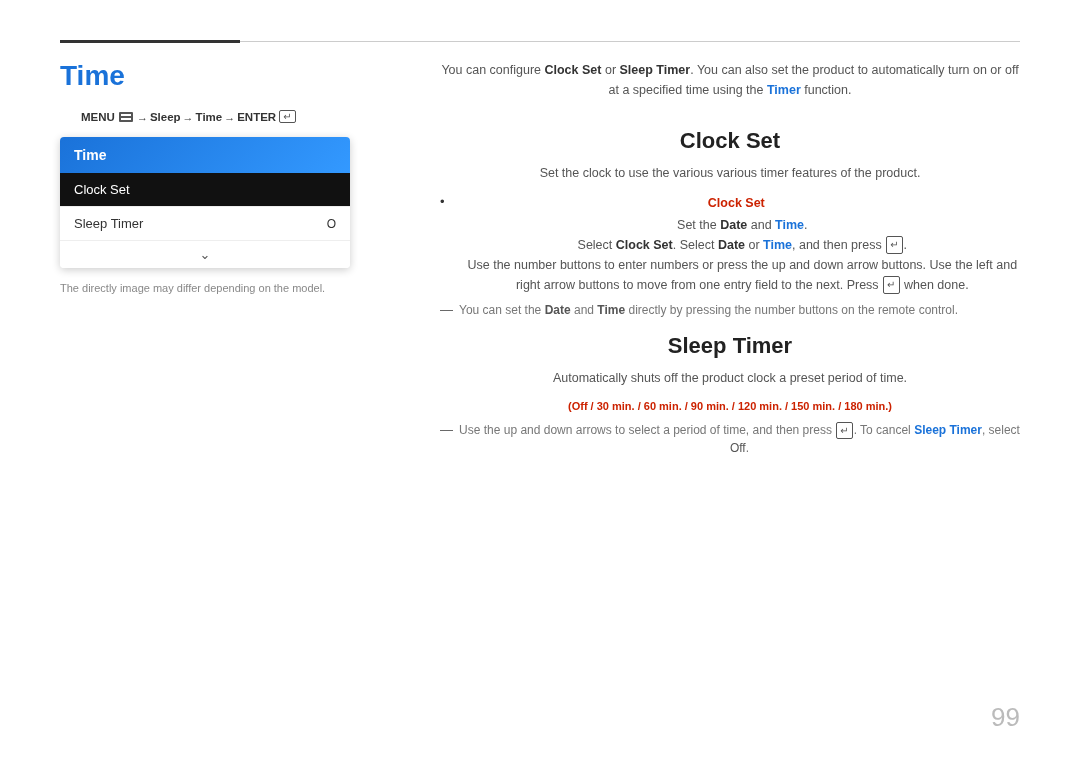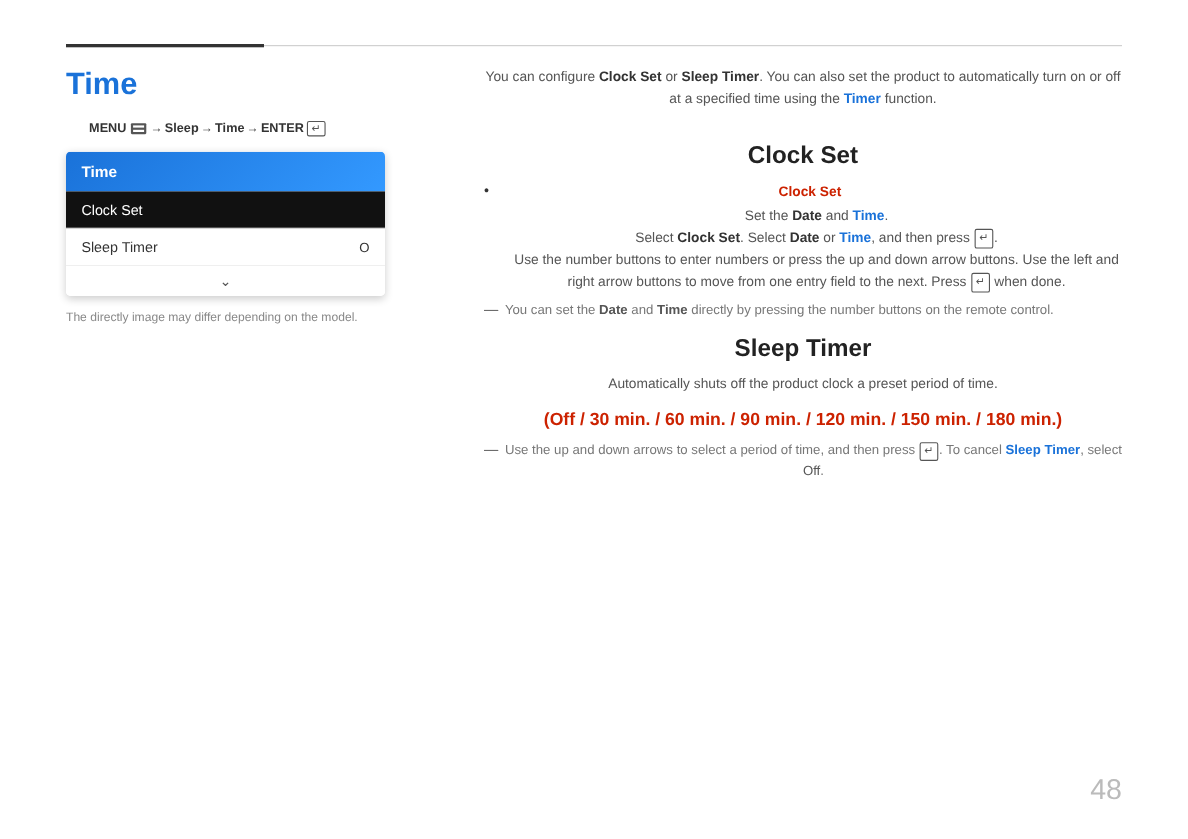--- a/index.html
+++ b/index.html
@@ -250,21 +250,21 @@
 
     .note-text {
       font-size: 12px;
       color: #777;
       line-height: 1.5;
     }
 
     .note-text .bold { font-weight: bold; color: #555; }
 
     .sleep-timer-options {
-      font-size: 16px;
+      font-size: 11px;
       color: #cc2200;
       font-weight: bold;
       line-height: 1.6;
       margin-bottom: 6px;
     }
 
     .sleep-note {
       display: flex;
       align-items: flex-start;
       gap: 6px;
@@ -342,20 +342,21 @@
 
   <div class="disclaimer">The directly image may differ depending on the model.</div>
 </div>
 
 <div class="right-panel">
   <div class="intro-text">
     You can configure <strong class="bold">Clock Set</strong> or <strong class="bold">Sleep Timer</strong>. You can also set the product to automatically turn on or off at a specified time using the <strong class="blue-bold">Timer</strong> function.
   </div>
 
   <div class="section-title">Clock Set</div>
+  <div class="section-desc">Set the clock to use the various various timer features of the product.</div>
 
   <div class="bullet-item">
     <span class="bullet-dot">•</span>
     <div class="bullet-content">
       <span class="red-bold">Clock Set</span>
       <div class="sub-bullets">
         <div class="sub-bullet">
           Set the <strong class="bold">Date</strong> and <strong class="blue-bold">Time</strong>.
         </div>
         <div class="sub-bullet">
@@ -381,13 +382,13 @@
   <div class="sleep-timer-options">(Off / 30 min. / 60 min. / 90 min. / 120 min. / 150 min. / 180 min.)</div>
 
   <div class="sleep-note">
     <span class="note-dash">—</span>
     <span class="note-text">
       Use the up and down arrows to select a period of time, and then press <span class="enter-btn">↵</span>. To cancel <strong class="blue-bold">Sleep Timer</strong>, select <strong class="bold">Off</strong>.
     </span>
   </div>
 </div>
 
-<div class="page-number">48</div>
+<div class="page-number">99</div>
 
 </body></html>

